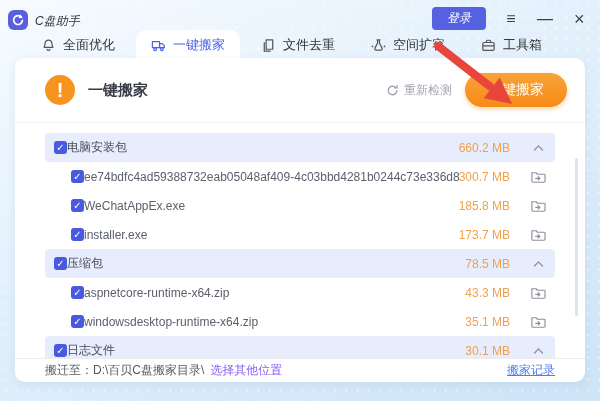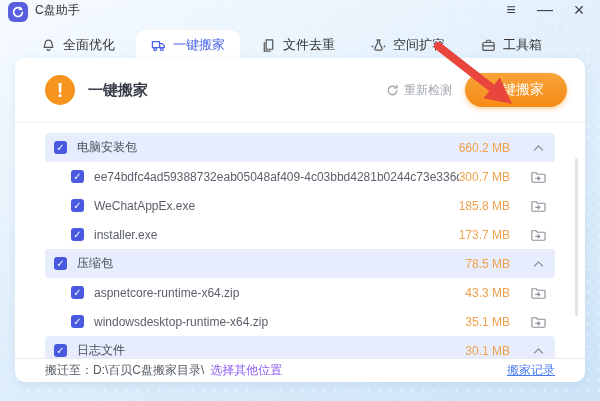--- a/index.html
+++ b/index.html
@@ -6,21 +6,21 @@
   body{
     width:600px;height:401px;position:relative;overflow:hidden;
     font-family:"Liberation Sans","DejaVu Sans",sans-serif;
     background:
       radial-gradient(rgba(255,255,255,0.45) 1px, transparent 1.2px),
       linear-gradient(155deg,#f6fbff 0%,#e4f1fc 40%,#cde4f7 100%);
     background-size:11px 11px,cover;
     -webkit-font-smoothing:antialiased;
   }
   
-  .titlebar{height:28px;display:flex;align-items:flex-start;padding:2px 12px 0 8px;}
+  .titlebar{height:28px;display:flex;align-items:flex-end;padding:2px 12px 0 8px;font-style:italic;}
   .logo{width:20px;height:20px;border-radius:6px;background:#5a5fe0;display:flex;
         align-items:center;justify-content:center;margin-right:7px;flex:0 0 auto;}
   .logo svg{width:14px;height:14px;}
   .app-title{font-size:12px;color:#333;}
   .titlebar-right{margin-left:auto;display:flex;align-items:center;gap:16px;}
   .login-btn{background:#5661e2;color:#fff;font-size:12px;padding:3px 15px;border-radius:4px;cursor:pointer;}
   .win-ctl{color:#3c3f45;font-size:16px;line-height:16px;width:18px;text-align:center;cursor:pointer;}
   .win-ctl.close{font-size:18px;}
   
   .tabbar{display:flex;align-items:stretch;height:30px;padding-left:26px;gap:6px;}
@@ -45,21 +45,21 @@
   .recheck svg{width:13px;height:13px;stroke:#a2a7af;fill:none;stroke-width:1.5;}
   .move-btn{background:linear-gradient(180deg,#f8a337 0%,#f68b17 100%);color:#fff;font-size:14px;
             padding:8px 23px;border-radius:18px;margin-left:13px;cursor:pointer;white-space:nowrap;
             box-shadow:0 2px 5px rgba(246,150,30,0.4);}
   
   .list{flex:1 1 auto;margin:10px 30px 0 30px;overflow:hidden;}
   .cat-row{height:29px;background:#e7edfc;border-radius:4px;display:flex;align-items:center;padding:0 8px 0 9px;}
   .file-row{height:29px;display:flex;align-items:center;padding:0 8px 0 26px;}
   .checkbox{width:13px;height:13px;border-radius:3px;background:#4a5ae0;color:#fff;font-size:10px;
             line-height:13px;text-align:center;flex:0 0 auto;cursor:pointer;}
-  .row-name{font-size:12px;color:#5a5f6a;margin-left:10px;flex:1 1 auto;white-space:nowrap;overflow:hidden;}
+  .row-name{font-size:12px;color:#5a5f6a;flex:1 1 auto;white-space:nowrap;overflow:hidden;}
   .cat-row .row-name{color:#474c58;}
   .row-size{font-size:12px;color:#f0a14b;margin-right:20px;white-space:nowrap;}
   .row-icon{width:17px;height:16px;flex:0 0 auto;cursor:pointer;}
   .row-icon svg{width:100%;height:100%;stroke:#8a8f99;fill:none;stroke-width:1.2;}
   
   .footer{flex:0 0 auto;height:23px;border-top:1px solid #ececf0;display:flex;align-items:center;
           padding:0 30px;font-size:12px;color:#555a64;}
   .footer .link{color:#8b5cf6;cursor:pointer;margin-left:6px;}
   .footer .history{margin-left:auto;color:#4a7df0;text-decoration:underline;cursor:pointer;}
   
@@ -73,20 +73,21 @@
 
 <div class="titlebar">
   <div class="logo">
     <svg viewBox="0 0 20 20">
       <path d="M15 6.2 A6.3 6.3 0 1 0 16.3 10.5" fill="none" stroke="#fff" stroke-width="2.4" stroke-linecap="round"></path>
       <path d="M13.2 1.8 L16.4 6.8 L10.8 7.4 Z" fill="#fff"></path>
     </svg>
   </div>
   <span class="app-title">C盘助手</span>
   <div class="titlebar-right">
+    <span class="login-btn">登录</span>
     <span class="win-ctl">≡</span>
     <span class="win-ctl">—</span>
     <span class="win-ctl close">×</span>
   </div>
 </div>
 
 <div class="tabbar">
   <div class="tab">
     <svg viewBox="0 0 16 16">
       <path d="M8 2.2c-2.6 0-3.6 2-3.7 4.3L3.4 10h9.2l-.9-3.5C11.6 4.2 10.6 2.2 8 2.2Z" stroke-linejoin="round"></path>

